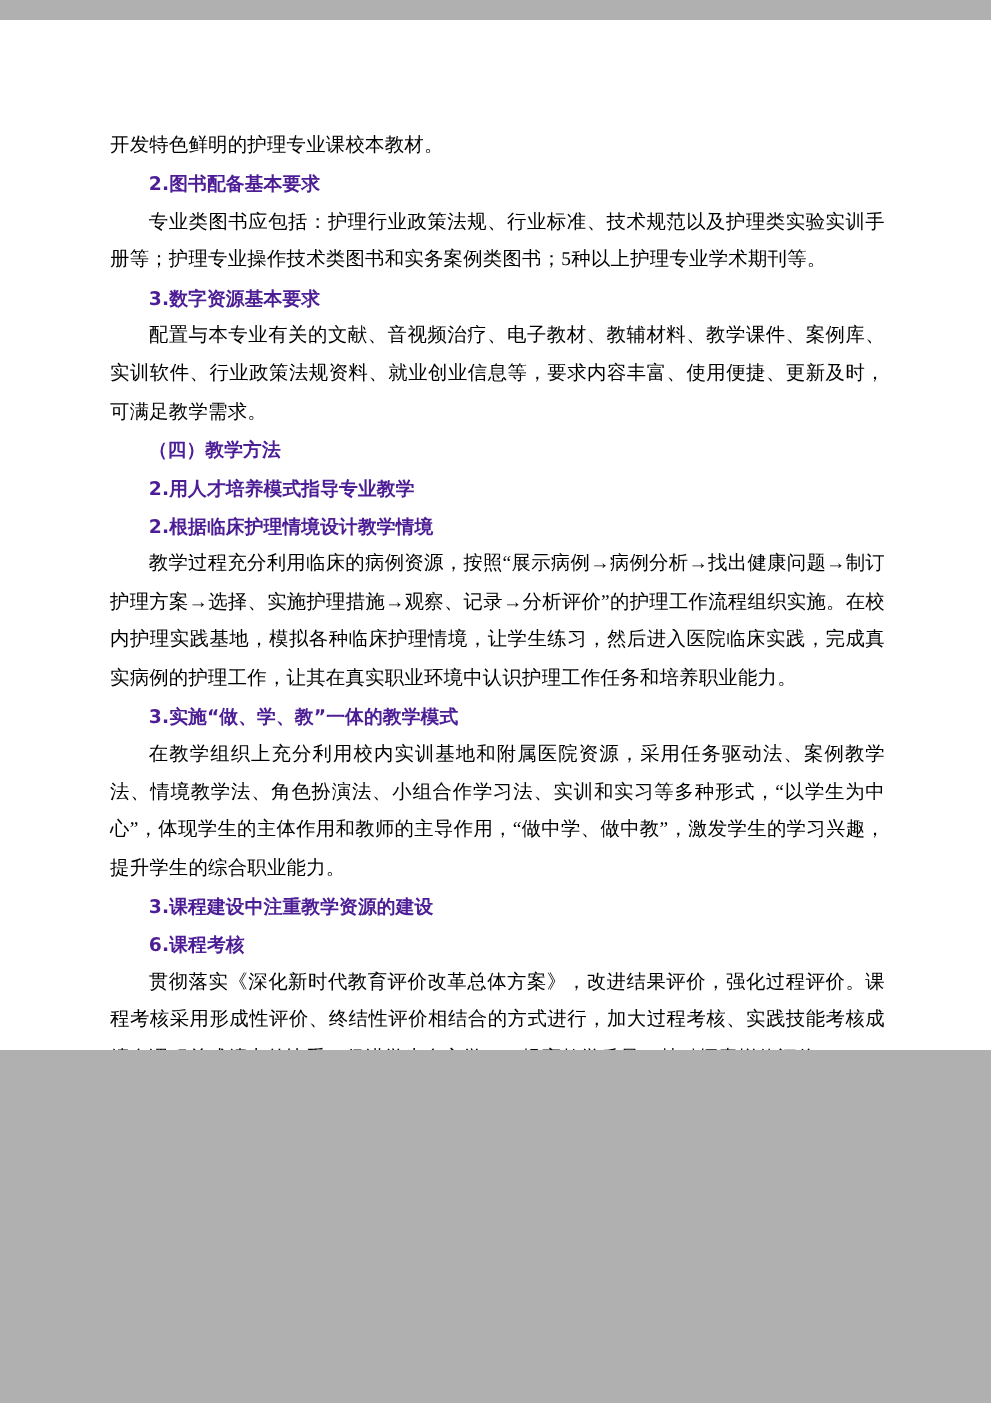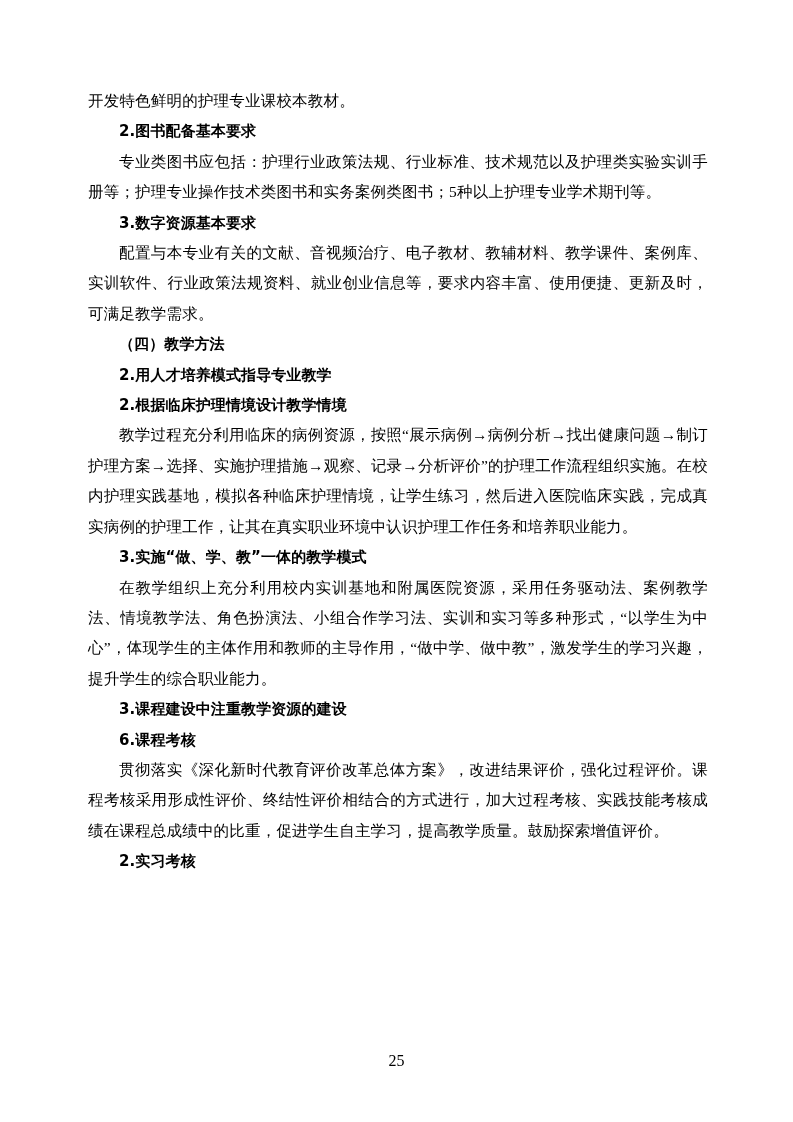--- a/index.html
+++ b/index.html
@@ -3,23 +3,23 @@
 <meta charset="utf-8">
 <style>
   html, body {
     margin: 0;
     padding: 0;
     background: #b0b0b0;
   }
   .page {
     position: relative;
     width: 793px;
-    height: 1122px;
+    height: 824px;
     background: #ffffff;
-    margin: 0 auto;
+    margin: 16px auto;
     overflow: hidden;
     box-sizing: border-box;
   }
   .content {
     position: absolute;
     left: 88px;
     top: 86px;
     width: 620px;
   }
   .para {
@@ -33,21 +33,21 @@
     letter-spacing: 0.2px;
   }
   .para.indent {
     text-indent: 31px;
   }
   .heading {
     font-family: "DejaVu Sans", "Liberation Sans", sans-serif;
     font-size: 15px;
     font-weight: bold;
     line-height: 30.4px;
-    color: #000000;
+    color: #4c1d95;
     margin: 0;
     text-indent: 31px;
     letter-spacing: 0.1px;
   }
   .footer {
     position: absolute;
     left: 0;
     top: 1052px;
     width: 793px;
     text-align: center;

